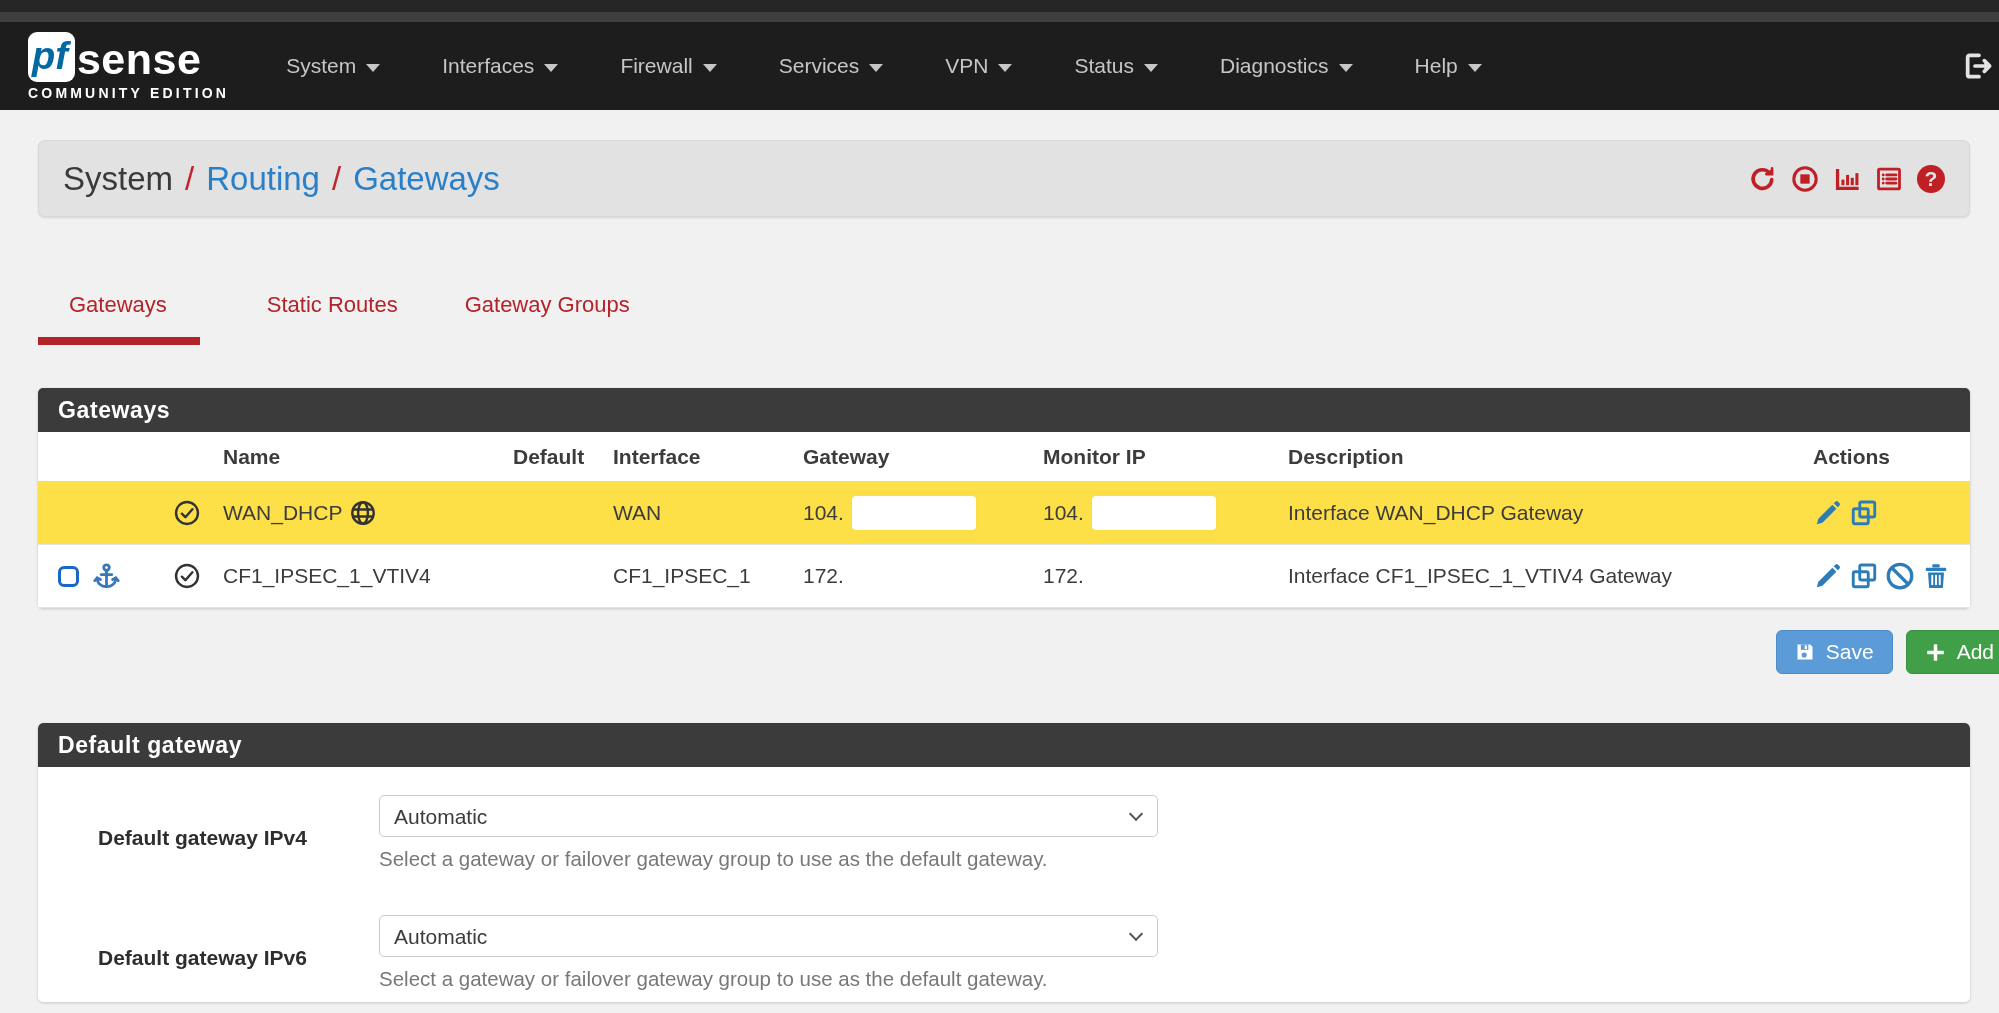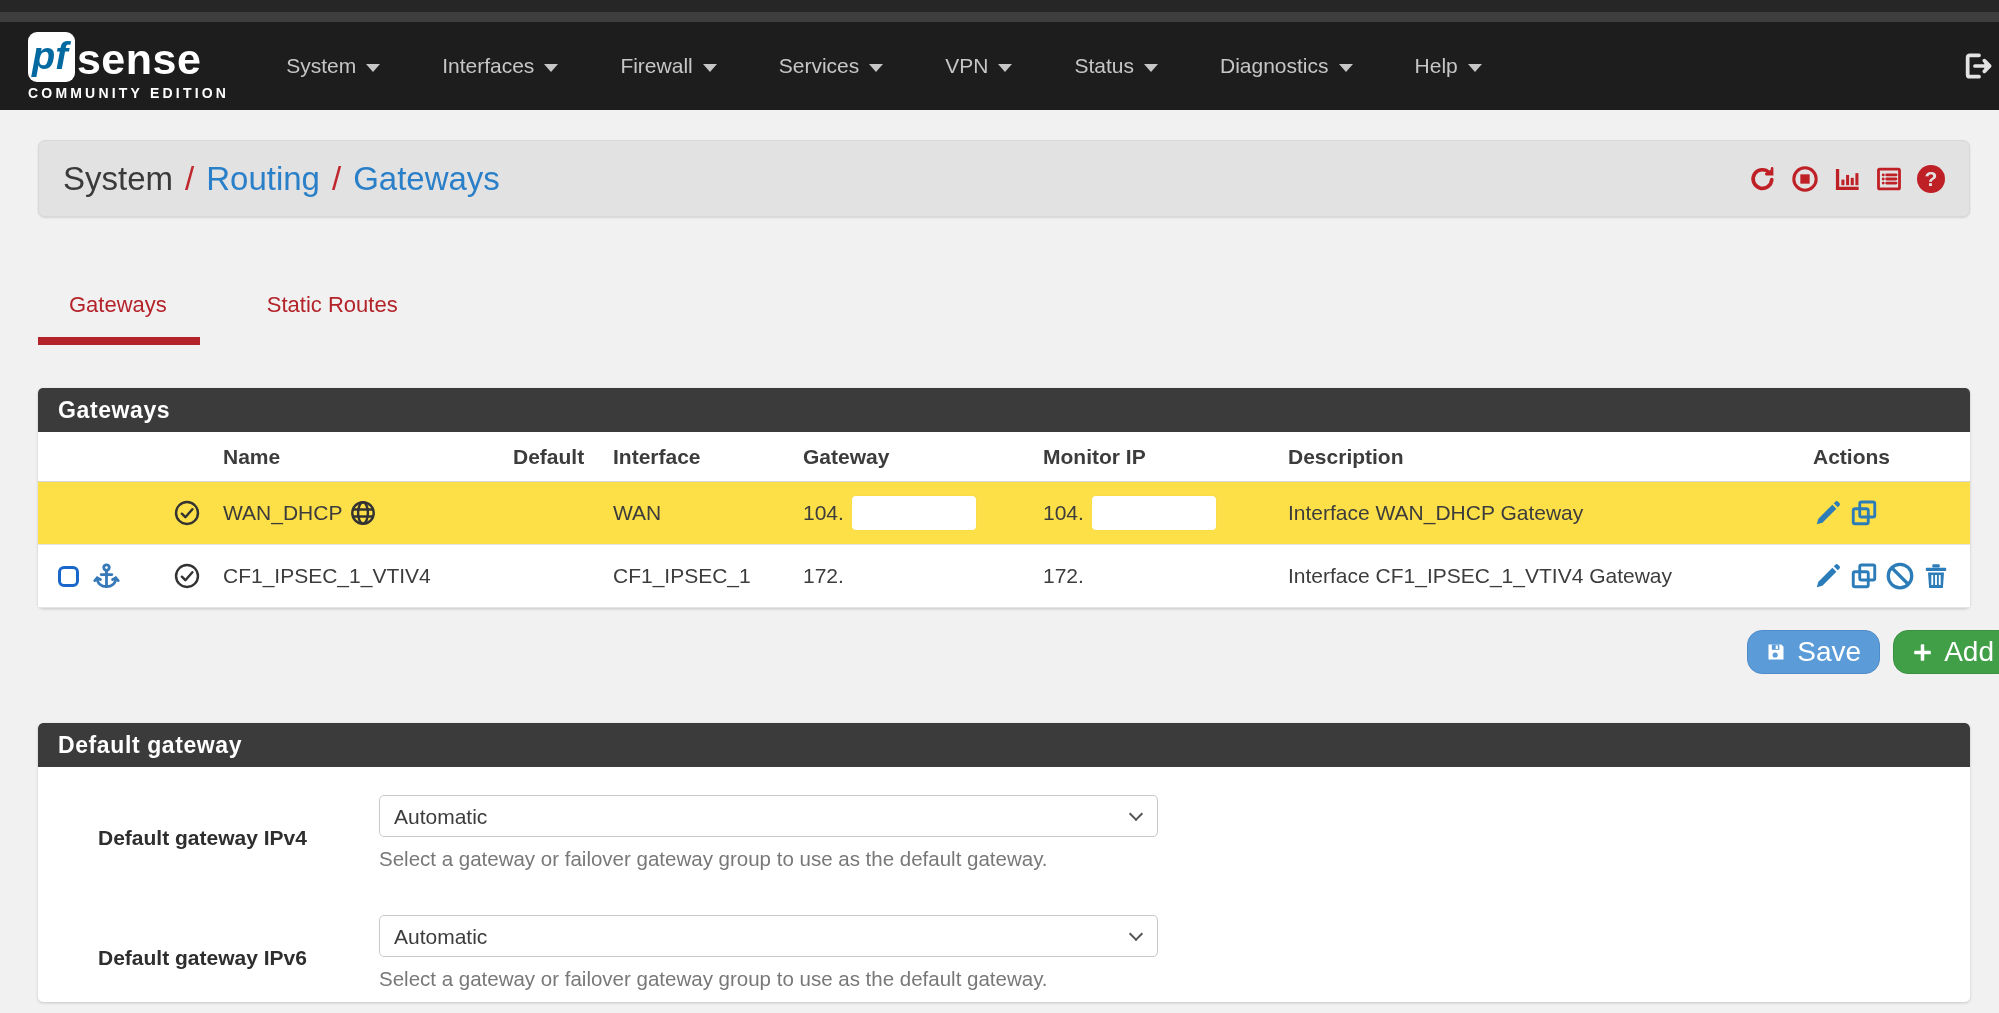--- a/index.html
+++ b/index.html
@@ -87,21 +87,21 @@
   .status-icon svg, .globe-icon svg { width:28px; height:28px; display:block; color:#333; }
   .globe-icon { margin-left:7px; display:inline-flex; }
   .redact { display:inline-block; width:124px; height:34px; background:#fff; border-radius:4px; margin-left:8px; box-shadow:0 0 2px rgba(0,0,0,.06); }
   .actions { display:flex; align-items:center; gap:6px; color:#2b7cb9; }
   .actions svg { width:30px; height:30px; display:block; cursor:pointer; }
   .anchor-icon svg { width:29px; height:29px; display:block; color:#3678b8; }
 
   
   .btn-row { position:absolute; left:38px; top:630px; width:1975px; display:flex; justify-content:flex-end; gap:13px; }
   .btn {
-    height:44px; border:none; border-radius:15px; color:#fff; font-size:28px;
+    height:44px; border:none; border-radius:6px; color:#fff; font-size:21px;
     display:inline-flex; align-items:center; gap:11px; padding:0 18px; cursor:pointer;
     font-family:"Liberation Sans", sans-serif;
   }
   .btn svg { display:block; }
   .btn-save { background:#5b9bd8; border:1px solid #4e8cc9; }
   .btn-add  { background:#41a047; border:1px solid #3a9040; }
 
   
   .form-row { display:flex; align-items:center; margin-top:28px; }
   .form-row + .form-row { margin-top:44px; }
@@ -207,20 +207,21 @@
       <rect x="3" y="3.5" width="18" height="17" rx="1"></rect>
       <path d="M7 8.5h.1M10 8.5h8M7 12h.1M10 12h8M7 15.5h.1M10 15.5h8" stroke-linecap="round"></path>
     </svg>
     <div class="help-circle">?</div>
   </div>
 </div>
 
 <div class="tabs">
   <div class="tab active">Gateways</div>
   <div class="tab">Static Routes</div>
+  <div class="tab">Gateway Groups</div>
 </div>
 
 <div class="panel panel-gateways">
   <div class="panel-header">Gateways</div>
   <table class="gw">
     <colgroup>
       <col style="width:125px">
         <col style="width:50px">
         <col style="width:290px">
       <col style="width:100px">

